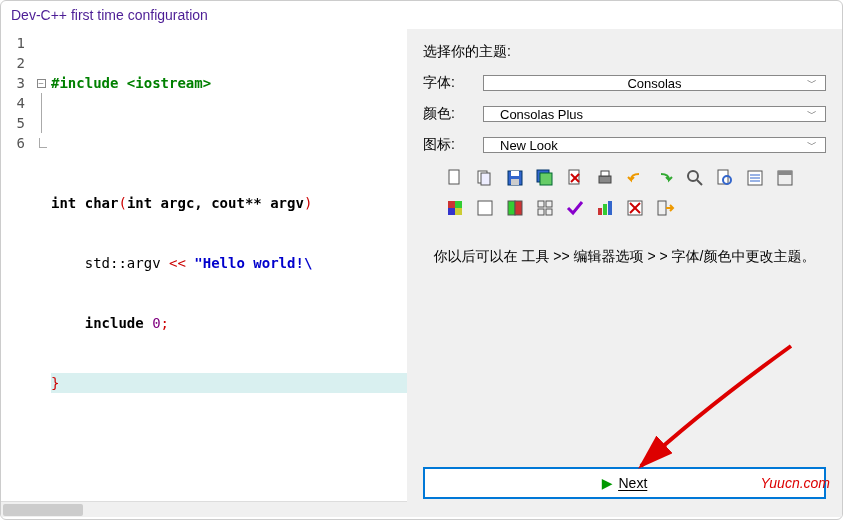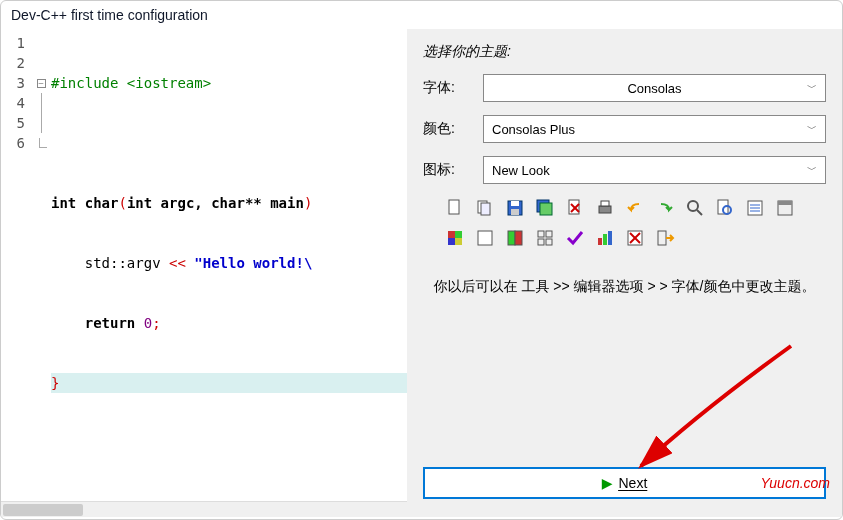--- a/index.html
+++ b/index.html
@@ -1,42 +1,42 @@
 <!DOCTYPE html>
 <html><head>
 <meta charset="utf-8">
 <style>
 * { box-sizing: border-box; margin: 0; padding: 0; }
 body { font-family: "Microsoft YaHei", "Segoe UI", sans-serif; font-size: 13px; background: #fff; width: 843px; height: 520px; overflow: hidden; position: relative; border: 1px solid #ccc; border-radius: 6px; }
-.titlebar { padding: 6px 10px; color: #0f172a; font-size: 14px; }
+.titlebar { padding: 6px 10px; color: #4c1d95; font-size: 14px; }
 .content { display: flex; height: calc(100% - 30px); }
 .editor-pane { flex: 1; display: flex; flex-direction: column; position: relative; }
 .gutter-and-code { flex: 1; display: flex; font-family: Consolas, monospace; font-size: 14px; }
 .gutter { width: 30px; text-align: right; padding-right: 6px; color: #555; background: #fff; line-height: 20px; padding-top: 4px; }
 .gutter div { height: 20px; }
 .fold-col { width: 20px; padding-top: 4px; }
 .fold-col div { height: 20px; display: flex; align-items: center; justify-content: center; }
 .fold-box { width: 9px; height: 9px; border: 1px solid #888; font-size: 9px; line-height: 7px; text-align: center; color: #888; }
 .fold-line { width: 1px; height: 20px; background: #aaa; margin: 0 auto; }
 .fold-end { width: 8px; height: 10px; border-left: 1px solid #aaa; border-bottom: 1px solid #aaa; margin-left: 4px; }
 .code { flex: 1; line-height: 20px; padding-top: 4px; white-space: pre; }
 .code-line { height: 20px; }
 .hl-line { background: #d9f0f0; }
-.kw-green { color: #008000; }
+.kw-green { color: #008000; font-weight: bold; }
 .kw-bold { color: #000; font-weight: bold; }
 .sym-red { color: #c00; }
 .str-blue { color: #0000cc; font-weight: bold; }
 .num { color: #800080; }
 .scrollbar-h { height: 16px; background: #f0f0f0; border-top: 1px solid #ddd; position: relative; }
 .scroll-thumb { position: absolute; left: 2px; top: 2px; width: 80px; height: 12px; background: #ccc; border-radius: 2px; }
 .right-pane { width: 435px; background: #f0f0f0; padding: 14px 16px; position: relative; }
-.group-label { font-size: 14px; margin-bottom: 10px; font-style: italic; }
+.group-label { font-size: 14px; margin-bottom: 10px; }
 .form-row { display: flex; align-items: center; margin-bottom: 10px; margin-top: 13px; }
 .form-label { width: 60px; font-size: 14px; }
-.combo { flex: 1; height: 28px; border: 1px solid #888; background: #fff; display: flex; align-items: center; padding: 0 8px; position: relative; font-size: 13px; }
+.combo { flex: 1; height: 16px; border: 1px solid #888; background: #fff; display: flex; align-items: center; padding: 0 16px; position: relative; font-size: 13px; }
 .combo.center { justify-content: center; }
 .combo-arrow { position: absolute; right: 8px; top: 50%; transform: translateY(-50%); color: #555; font-size: 10px; }
 .icon-grid { display: flex; flex-wrap: wrap; gap: 6px; margin-top: 12px; margin-left: 20px; width: 380px; }
 .tb-icon { width: 24px; height: 24px; display: flex; align-items: center; justify-content: center; font-size: 16px; }
 .hint-text { text-align: center; margin-top: 25px; font-size: 14px; line-height: 1.6; }
 .next-btn { position: absolute; bottom: 18px; left: 16px; right: 16px; height: 32px; border: 2px solid #0078d7; background: #fff; display: flex; align-items: center; justify-content: center; gap: 6px; font-size: 14px; cursor: pointer; }
 .next-btn .play { color: #090; }
 .next-btn .label { text-decoration: underline; text-decoration-color: #000; text-underline-offset: 2px; }
 .next-btn .label::first-letter { text-decoration: underline; }
 .watermark { position: absolute; right: 12px; bottom: 28px; color: #d00; font-size: 14px; font-style: italic; }
@@ -71,23 +71,23 @@
         <div>
             <span class="fold-line"></span>
           </div>
         <div>
             <span class="fold-end"></span>
           </div>
       </div>
       <div class="code">
         <div class="code-line"><span class="kw-green">#include &lt;iostream&gt;</span></div>
         <div class="code-line"></div>
-        <div class="code-line"><span class="kw-bold">int char</span><span class="sym-red">(</span><span class="kw-bold">int argc, char** main</span><span class="sym-red">)</span></div>
+        <div class="code-line"><span class="kw-bold">int char</span><span class="sym-red">(</span><span class="kw-bold">int argc, cout** argv</span><span class="sym-red">)</span></div>
         <div class="code-line"><span>    std::argv </span><span class="sym-red">&lt;&lt; </span><span class="str-blue">"Hello world!\</span></div>
-        <div class="code-line"><span class="kw-bold">    return </span><span class="num">0</span><span class="sym-red">;</span></div>
+        <div class="code-line"><span class="kw-bold">    include </span><span class="num">0</span><span class="sym-red">;</span></div>
         <div class="code-line hl-line"><span class="sym-red">}</span></div>
       </div>
     </div>
     <div class="scrollbar-h">
         <div class="scroll-thumb"></div>
       </div>
   </div>
 
   <div class="right-pane">
     <div class="group-label">选择你的主题:</div>

